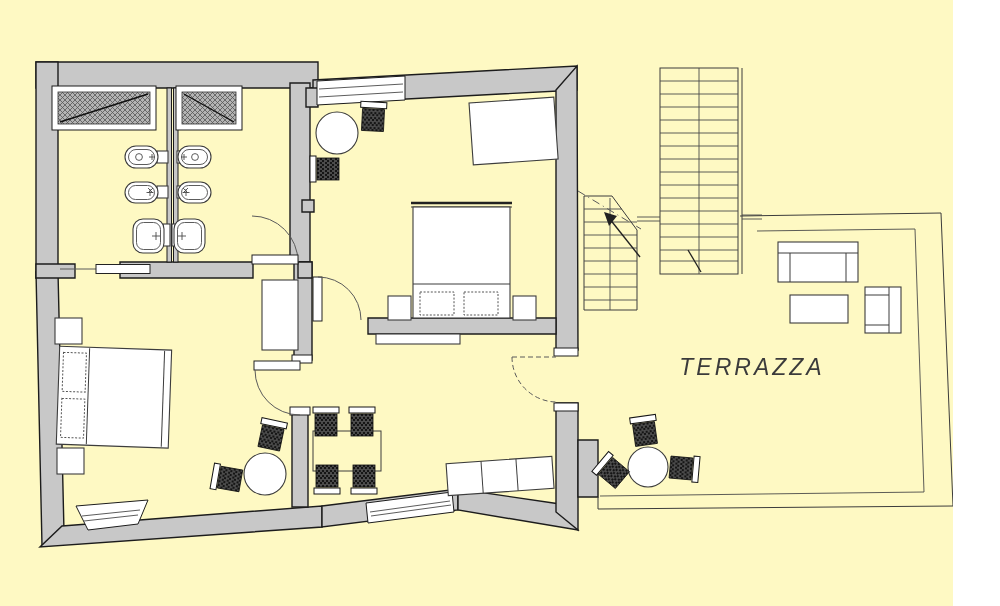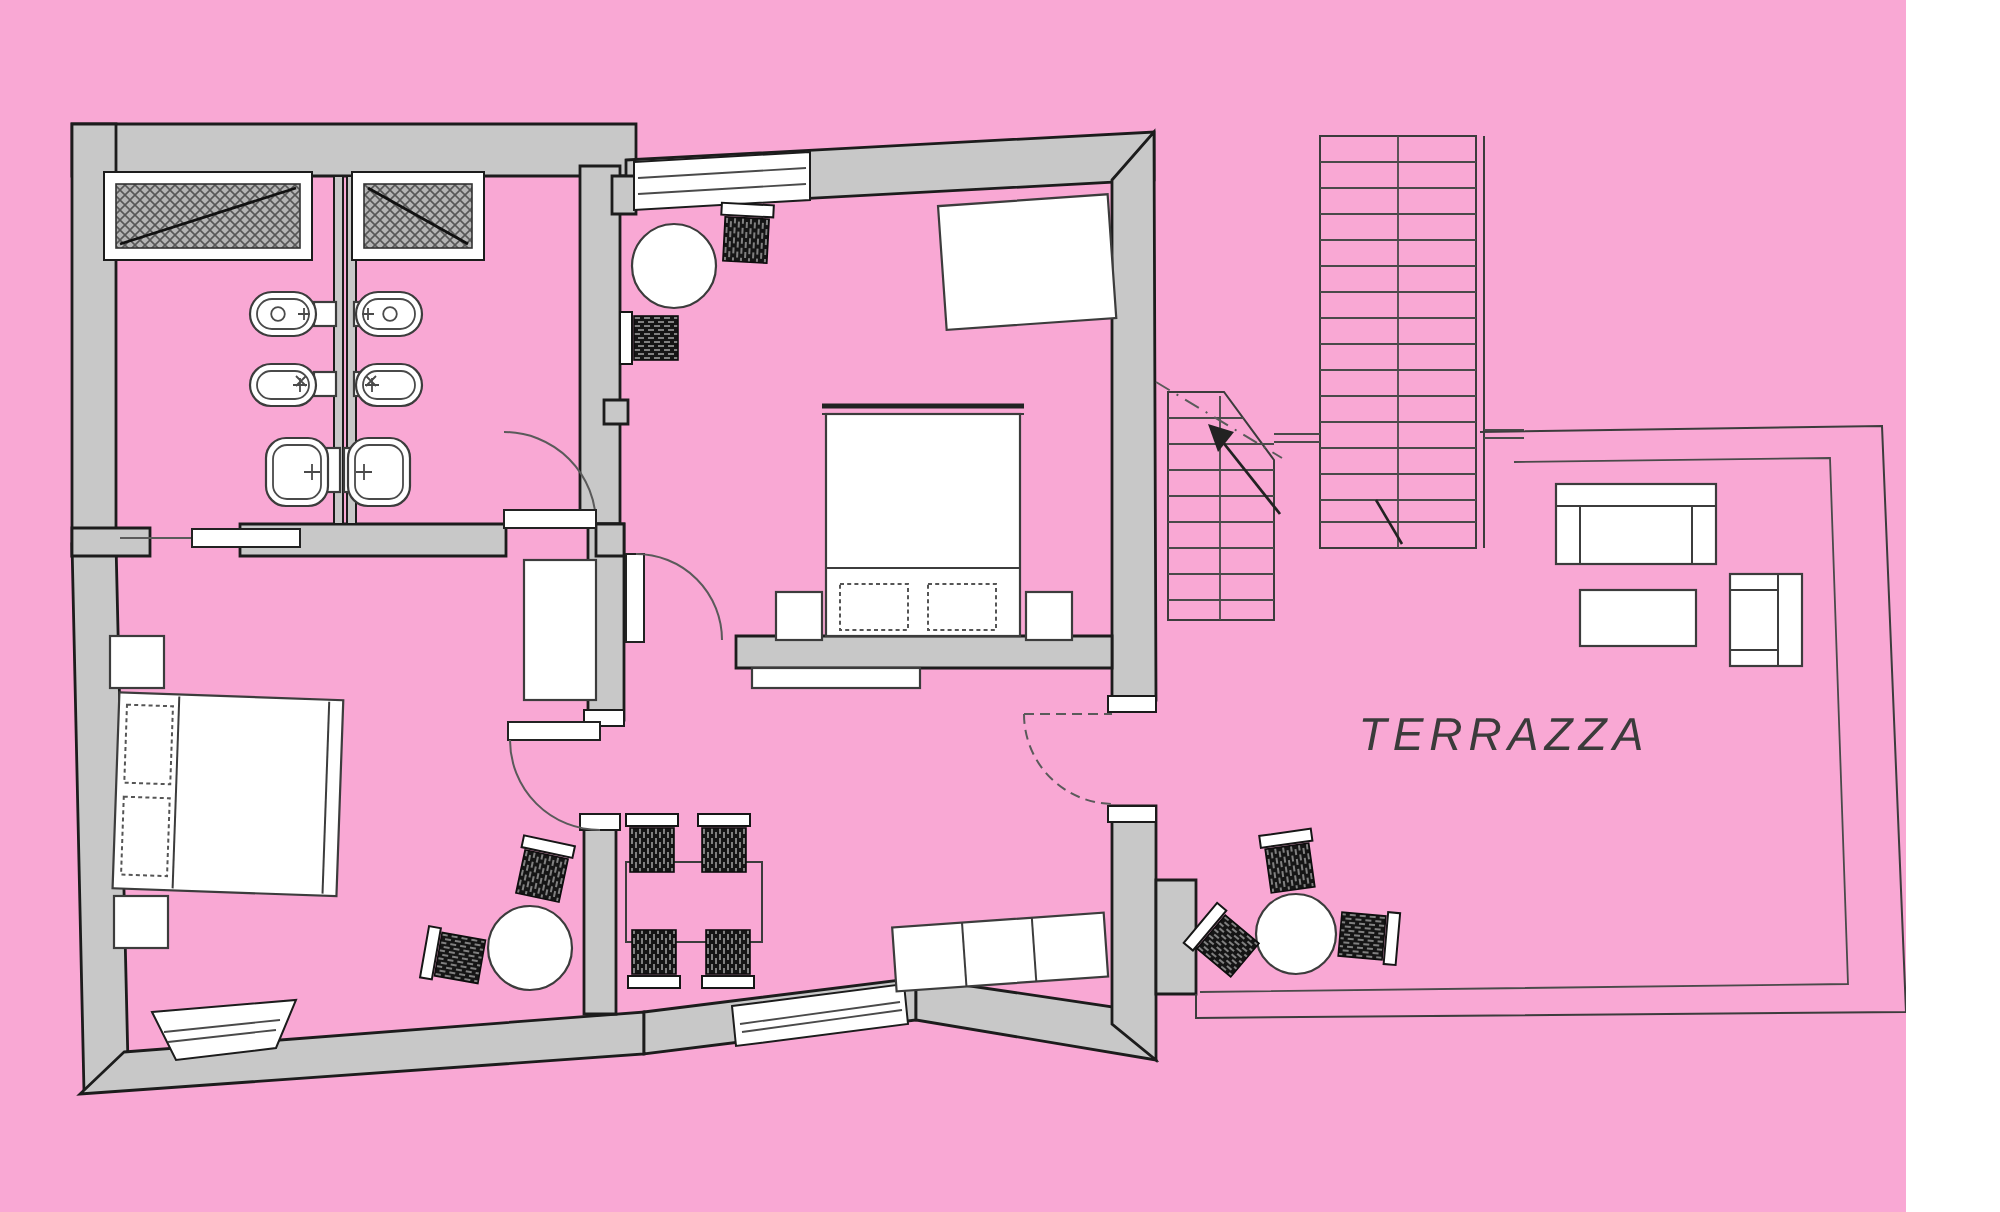--- a/index.html
+++ b/index.html
@@ -1,16 +1,16 @@
 <!DOCTYPE html>
 <html style="--c-wall: #c8c8c8; --c-line: #1c1c1c; --c-chair: #141414; --c-paper: #ffffff;"><head>
 <meta charset="utf-8">
 <style>
   html,body{margin:0;padding:0;background:#fff;}
-  .stage{position:relative;width:953px;height:606px;background:#f9a8d4;overflow:hidden;
+  .stage{position:relative;width:953px;height:606px;background:#fef9c3;overflow:hidden;
          font-family:"Liberation Sans",sans-serif;}
   svg{display:block}
   .wall{fill:var(--c-wall,#c8c8c8);stroke:var(--c-line,#1c1c1c);stroke-width:1.4;stroke-linejoin:miter}
   .thinwall{fill:var(--c-wall,#c8c8c8);stroke:var(--c-line,#1c1c1c);stroke-width:1}
   .cap{fill:#fff;stroke:#1c1c1c;stroke-width:1}
   .furn{fill:#fff;stroke:#3c3c3c;stroke-width:1.1}
   .ln{fill:none;stroke:#3c3c3c;stroke-width:1}
   .lt{fill:none;stroke:#4a4a4a;stroke-width:0.9}
   .door{fill:none;stroke:#5a5a5a;stroke-width:1}
   .leaf{fill:#fff;stroke:#222;stroke-width:1}

